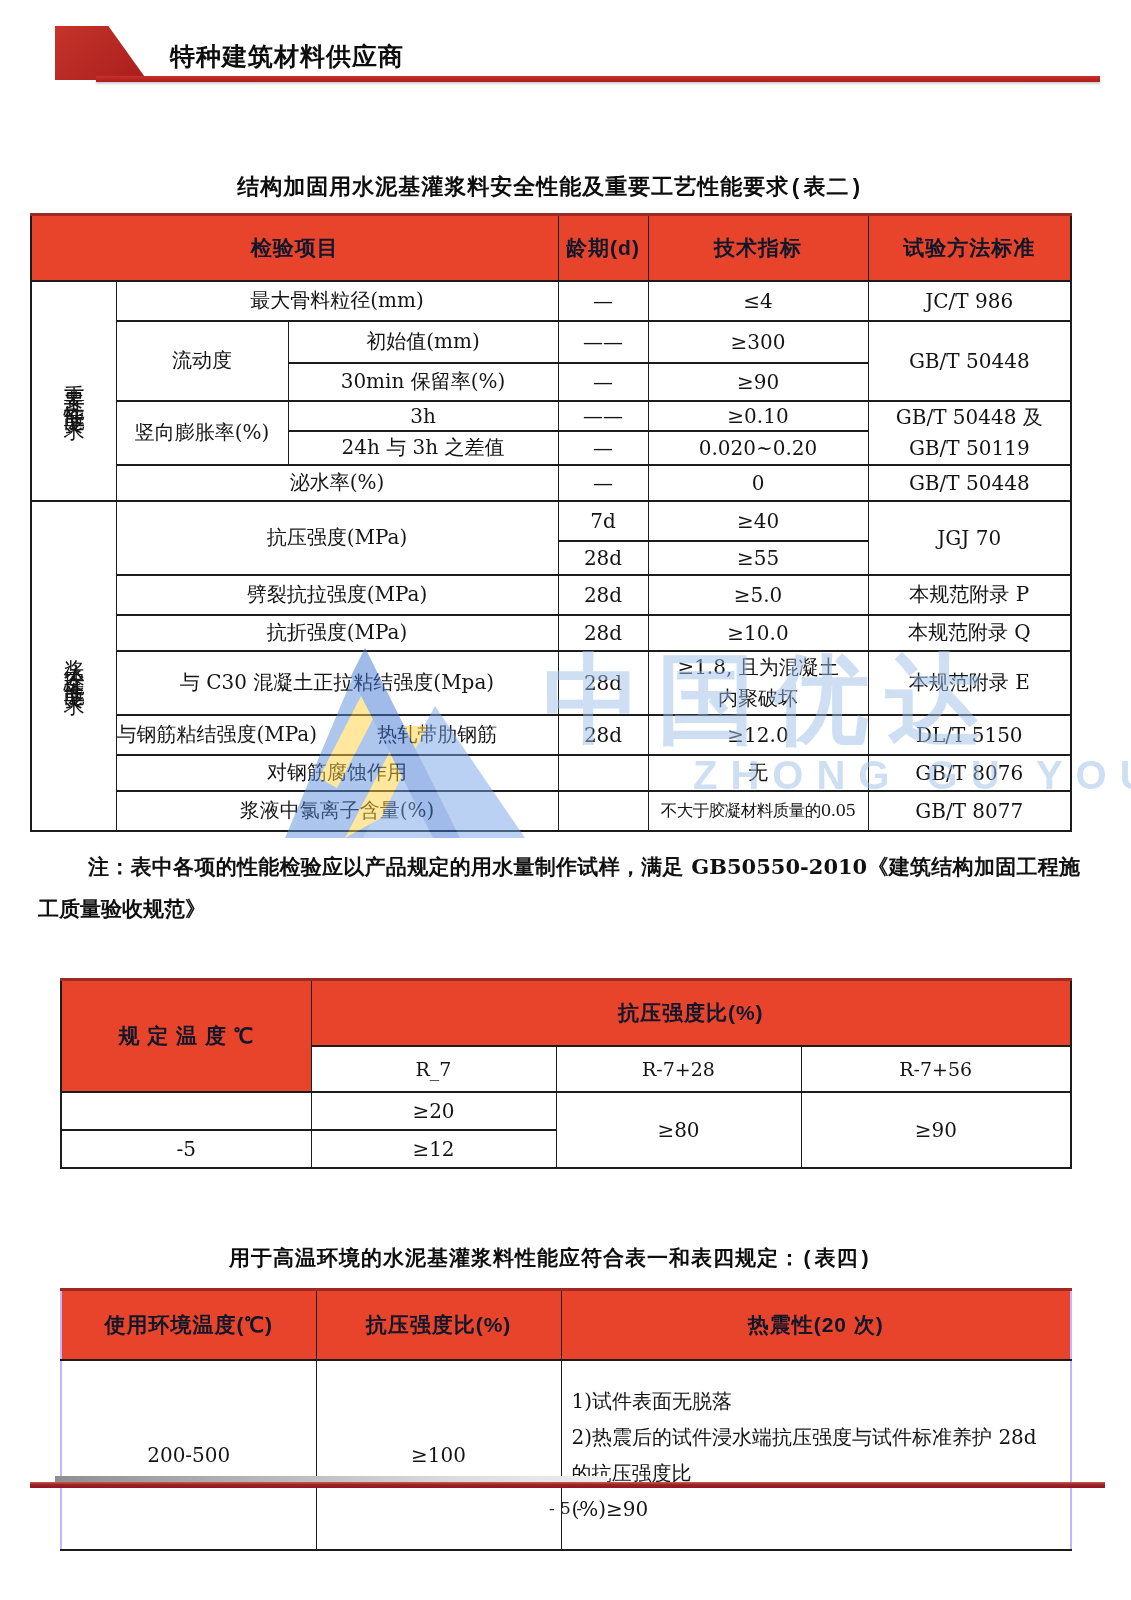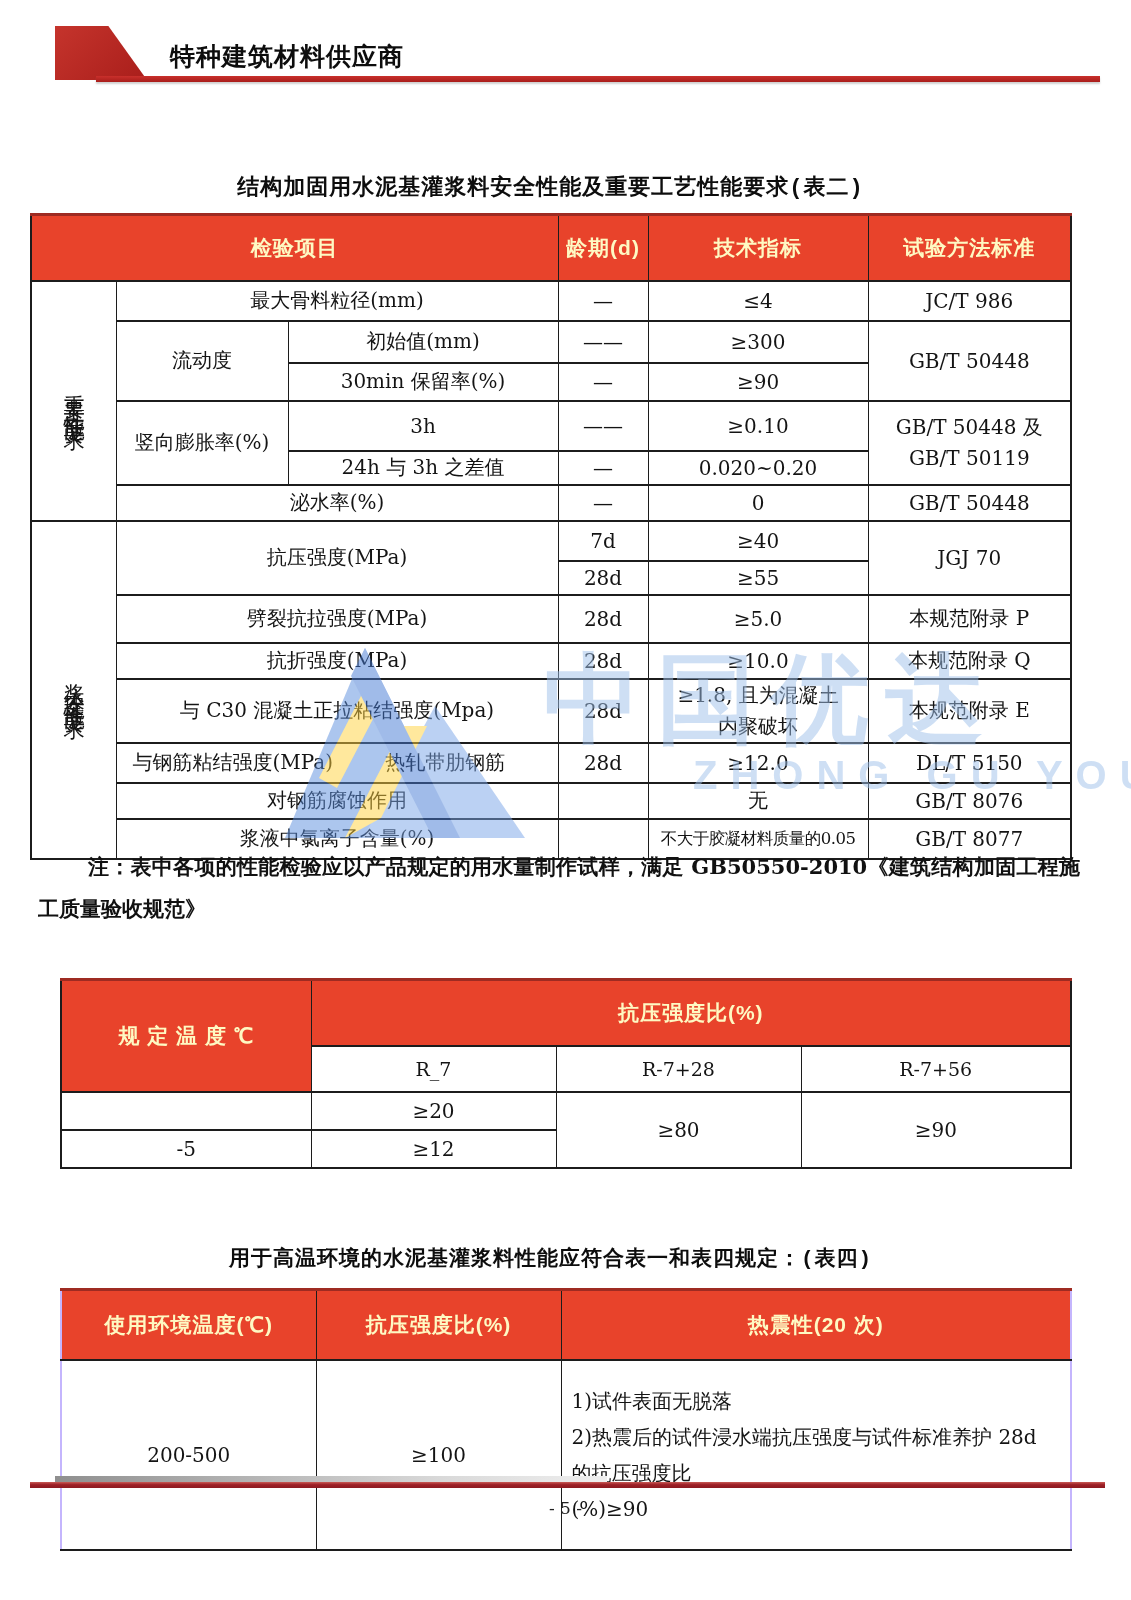--- a/index.html
+++ b/index.html
@@ -29,34 +29,34 @@
     position:absolute; left:0; right:30px; text-align:center;
     font-size:22px; font-weight:bold; color:#0d0d0d; letter-spacing:1px;font-family:Liberation Mono, monospace;
   }
   .t2-title { top:172px; }
   .t3-title { top:936px; font-size:21px; }
   .t4-title { top:1244px; font-size:21px; }
   
   table { border-collapse:collapse; table-layout:fixed; background:#fff; }
   td,th { border:1px solid #1c1c1c; border-bottom-width:2px; text-align:center; vertical-align:middle; overflow:hidden; }
   th {
-    background:#e8432b; color:#fef9c3; font-weight:bold; font-size:21px;
+    background:#e8432b; color:#0f172a; font-weight:bold; font-size:21px;
     border-top:3px solid #9e2b22; letter-spacing:1px;margin-top:37px;
   }
   td { font-family:"DejaVu Serif","Liberation Serif",serif; font-size:20px; color:#141414; }
   
   .table2 { position:absolute; left:30px; top:213px; width:1040px; border:2px solid #1c1c1c; }
   .table2 th { height:66px; }
   .vcell { background:#fff; }
   .vtext {
     writing-mode:vertical-rl; text-orientation:upright;
     font-size:21px; letter-spacing:5px; line-height:1;
     display:inline-block;
   }
-  .split-cell { display:flex; align-items:center; padding-left:16px; }
+  .split-cell { display:flex; align-items:center; padding-left:0; }
   .split-cell .sc-a { white-space:nowrap; }
   .split-cell .sc-b { flex:1; text-align:center; white-space:nowrap; }
   .two-line { line-height:1.55; }
   .squeeze { font-size:16.5px; white-space:nowrap; letter-spacing:-0.5px; }
   
   .note {
     position:absolute; left:38px; top:846px; width:1042px;
     font-family:"DejaVu Serif","Liberation Serif",serif;
     font-size:21px; font-weight:bold; line-height:2.0; color:#111;
     text-indent:50px; text-align:justify;
@@ -138,21 +138,21 @@
       <td>初始值(mm)</td>
       <td>——</td>
       <td>≥300</td>
       <td rowspan="2">GB/T 50448</td>
     </tr>
     <tr style="height:38px">
       <td>30min 保留率(%)</td>
       <td>—</td>
       <td>≥90</td>
     </tr>
-    <tr style="height:50px">
+    <tr style="height:30px">
       <td rowspan="2">竖向膨胀率(%)</td>
       <td>3h</td>
       <td>——</td>
       <td>≥0.10</td>
       <td rowspan="2" class="two-line">
         <div>GB/T 50448 及</div>
         <div>GB/T 50119</div>
       </td>
     </tr>
     <tr style="height:34px">
@@ -170,21 +170,21 @@
       <td class="vcell" rowspan="8"><span class="vtext">浆体安全性能要求</span></td>
       <td colspan="2" rowspan="2">抗压强度(MPa)</td>
       <td>7d</td>
       <td>≥40</td>
       <td rowspan="2">JGJ 70</td>
     </tr>
     <tr style="height:34px">
       <td>28d</td>
       <td>≥55</td>
     </tr>
-    <tr style="height:48px">
+    <tr style="height:40px">
       <td colspan="2">劈裂抗拉强度(MPa)</td>
       <td>28d</td>
       <td>≥5.0</td>
       <td>本规范附录 P</td>
     </tr>
     <tr style="height:36px">
       <td colspan="2">抗折强度(MPa)</td>
       <td>28d</td>
       <td>≥10.0</td>
       <td>本规范附录 Q</td>

